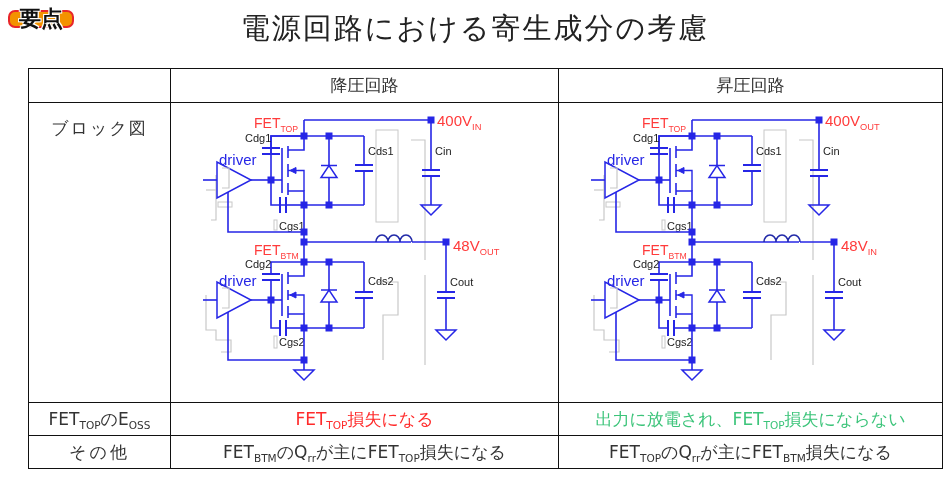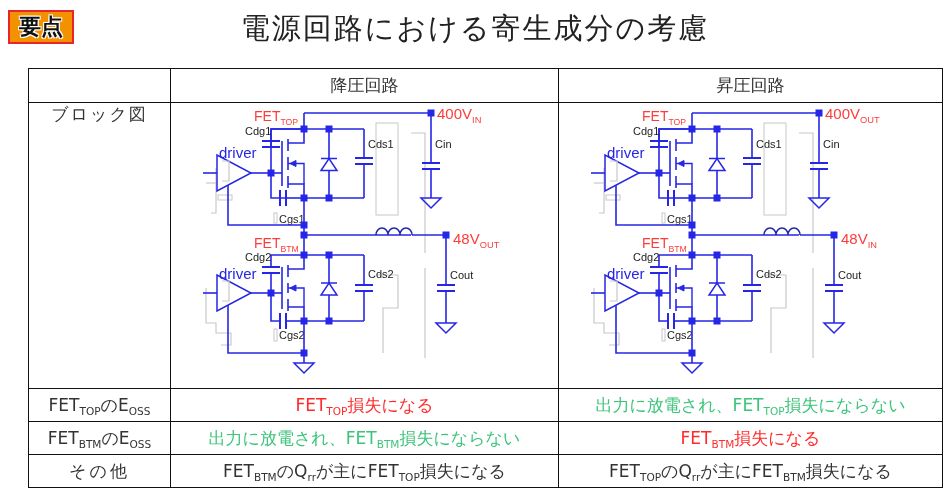--- a/index.html
+++ b/index.html
@@ -1,31 +1,31 @@
 <!DOCTYPE html>
 <html><head>
 <meta charset="utf-8">
 <style>
   html, body { margin: 0; padding: 0; background: #ffffff; }
   body { width: 945px; height: 495px; position: relative; overflow: hidden;
          font-family: "DejaVu Sans", "Liberation Sans", sans-serif; color: #222; }
-  .badge { position: absolute; left: 8px; top: 10px; width: 66px; height: 34px;
-           background: #f39200; border: 2px solid #e8262a; border-radius: 0;
+  .badge { position: absolute; left: 8px; top: 10px; width: 66px; height: 18px;
+           background: #f39200; border: 2px solid #e8262a; border-radius: 7px;
            box-sizing: border-box; display: flex; align-items: center; justify-content: center;
            font-weight: bold; font-size: 22px; color: #111;
            text-shadow: -1px -1px 0 #fff, 1px -1px 0 #fff, -1px 1px 0 #fff, 1px 1px 0 #fff; }
   .title { position: absolute; left: 230px; top: 9px; width: 490px; text-align: center;
            font-size: 29px; letter-spacing: 2px; color: #222; font-weight: normal; }
   table.main { position: absolute; left: 28px; top: 68px; border-collapse: collapse;
                table-layout: fixed; width: 914px; }
   table.main td { border: 1.5px solid #111; padding: 0; text-align: center; vertical-align: middle;
                   font-size: 17px; color: #333; }
   .hdr td { height: 33px; font-size: 19px; }
   .diag-row td { height: 285px; }
-  .diag-row td.label { vertical-align: top; padding-top: 0; font-size: 17px; letter-spacing: 2px; }
+  .diag-row td.label { vertical-align: top; padding-top: 14px; font-size: 17px; letter-spacing: 2px; }
   .row td { height: 32px; margin-left: 39px; }
   .red { color: #ff2a2a !important; }
   .green { color: #3cc47a !important; }
   sub { font-size: 0.62em; vertical-align: -0.35em; line-height: 0; }
   .circ { display: block; width: 388px; height: 285px; }
   .circ text { font-family: "Liberation Sans", sans-serif; }
 </style>
 </head>
 <body>
 
@@ -304,25 +304,18 @@
         </td>
   </tr>
   <tr class="row">
     <td>
       <span>FET</span><sub>TOP</sub><span>のE</span><sub>OSS</sub>
     </td>
     <td class="rich red"><span>FET</span><sub>TOP</sub><span>損失になる</span></td>
     <td class="rich green"><span>出力に放電され、FET</span><sub>TOP</sub><span>損失にならない</span></td>
   </tr>
   <tr class="row">
-    <td>
-      <span>FET</span><sub>BTM</sub><span>のE</span><sub>OSS</sub>
-    </td>
-    <td class="rich green"><span>出力に放電され、FET</span><sub>BTM</sub><span>損失にならない</span></td>
-    <td class="rich red"><span>FET</span><sub>BTM</sub><span>損失になる</span></td>
-  </tr>
-  <tr class="row">
     <td style="letter-spacing:3px">その他</td>
     <td class="rich"><span>FET</span><sub>BTM</sub><span>のQ</span><sub>rr</sub><span>が主にFET</span><sub>TOP</sub><span>損失になる</span></td>
     <td class="rich"><span>FET</span><sub>TOP</sub><span>のQ</span><sub>rr</sub><span>が主にFET</span><sub>BTM</sub><span>損失になる</span></td>
   </tr>
 </tbody>
   </table>
 
 </body></html>

